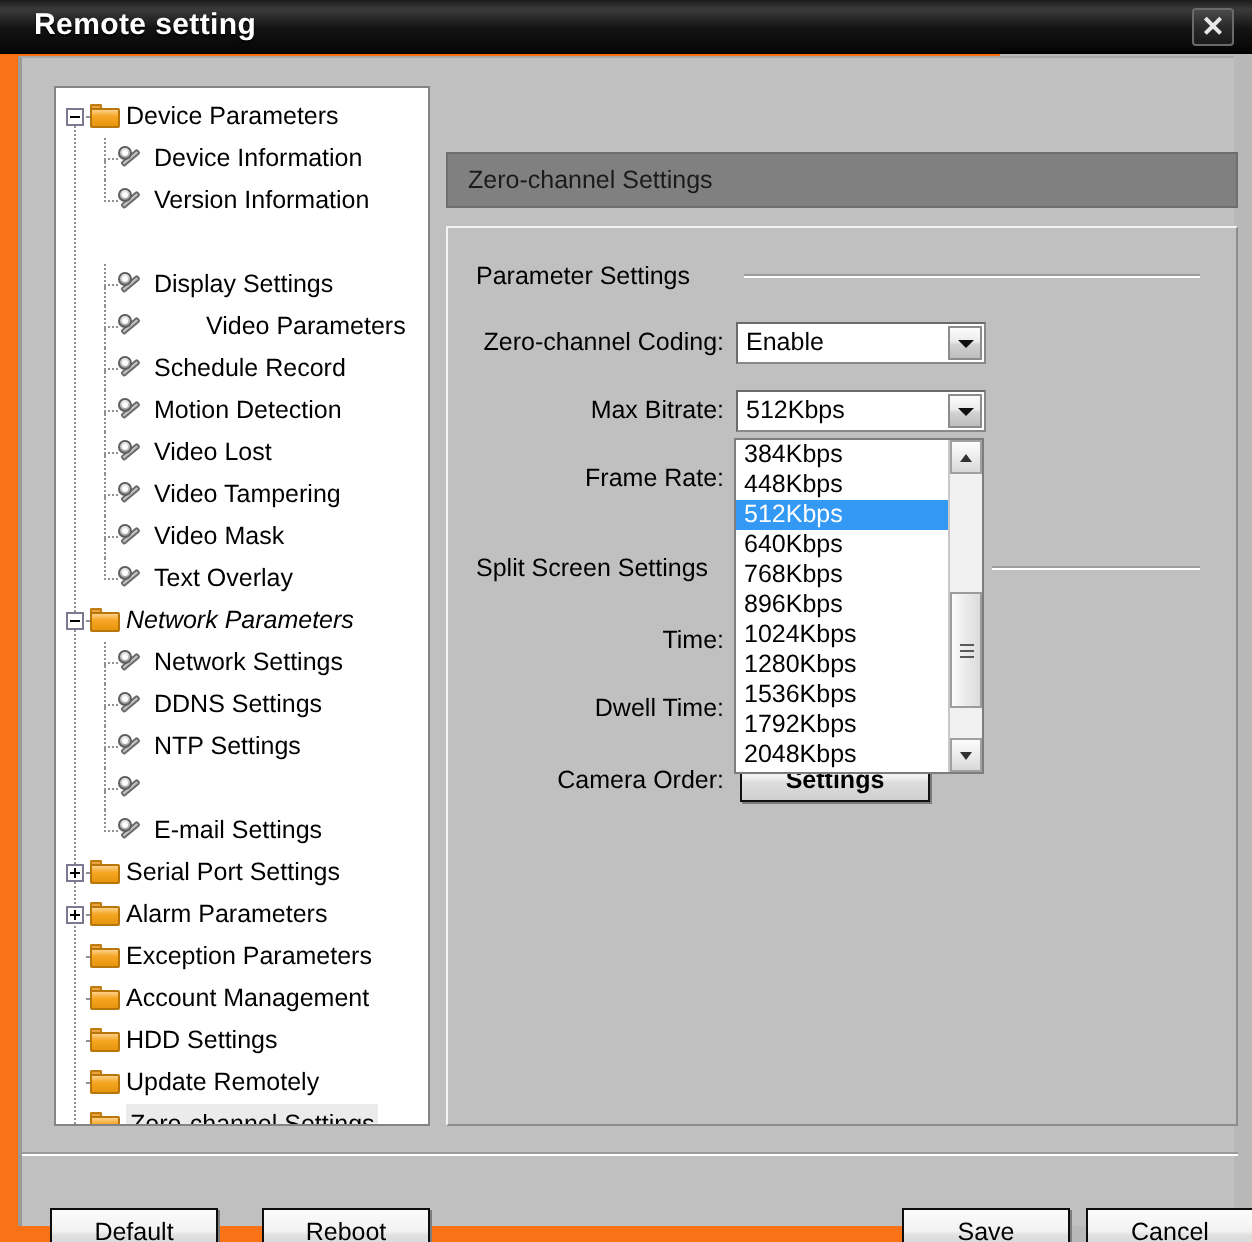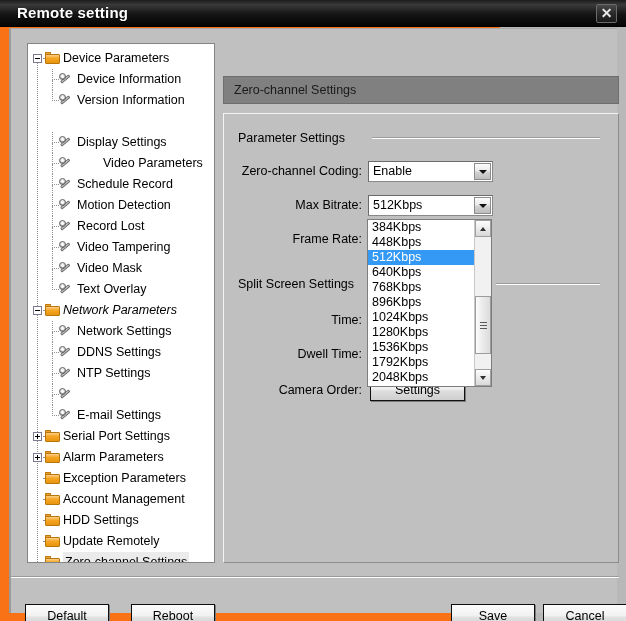--- a/index.html
+++ b/index.html
@@ -370,20 +370,21 @@
     position: absolute;
     background: linear-gradient(to bottom, #fbfbfb 0%, #f0f0f0 45%, #dedede 55%, #cfcfcf 100%);
     border: 1px solid #111111;
     box-shadow: 1px 1px 0 #7a7a7a;
     box-sizing: border-box;
     font-size: 12.5px;
     color: #000;
     text-align: center;
     cursor: pointer;
     font-family: "Liberation Sans", sans-serif;
+    font-weight: bold;
   }
 
   
   #footer-sep {
     position: absolute;
     left: 0px; top: 548px;
     width: 608px; height: 1px;
     background: #ffffff;
     box-shadow: 0 -1px 0 #9a9a9a;
   }
@@ -495,21 +496,21 @@
         </div>
         <div class="tree-row" style="position: absolute; left: 0px; top: 172px; width: 100%;">
           <span class="hline" style="top: 10px; left: 24px; width: 7px;"></span>
           <span class="vline" style="left: 24px; top: 0px; height: 11px;"></span>
           <span class="vline" style="left: 24px; top: 11px; height: 10px;"></span>
           <span class="wrench" style="left: 31px;">
             <span class="bar"></span>
             <span class="head"></span>
             <span class="hole"></span>
           </span>
-          <span class="lbl" style="left: 49px;">Record Lost</span>
+          <span class="lbl" style="left: 49px;">Video Lost</span>
         </div>
         <div class="tree-row" style="position: absolute; left: 0px; top: 193px; width: 100%;">
           <span class="hline" style="top: 10px; left: 24px; width: 7px;"></span>
           <span class="vline" style="left: 24px; top: 0px; height: 11px;"></span>
           <span class="vline" style="left: 24px; top: 11px; height: 10px;"></span>
           <span class="wrench" style="left: 31px;">
             <span class="bar"></span>
             <span class="head"></span>
             <span class="hole"></span>
           </span>

